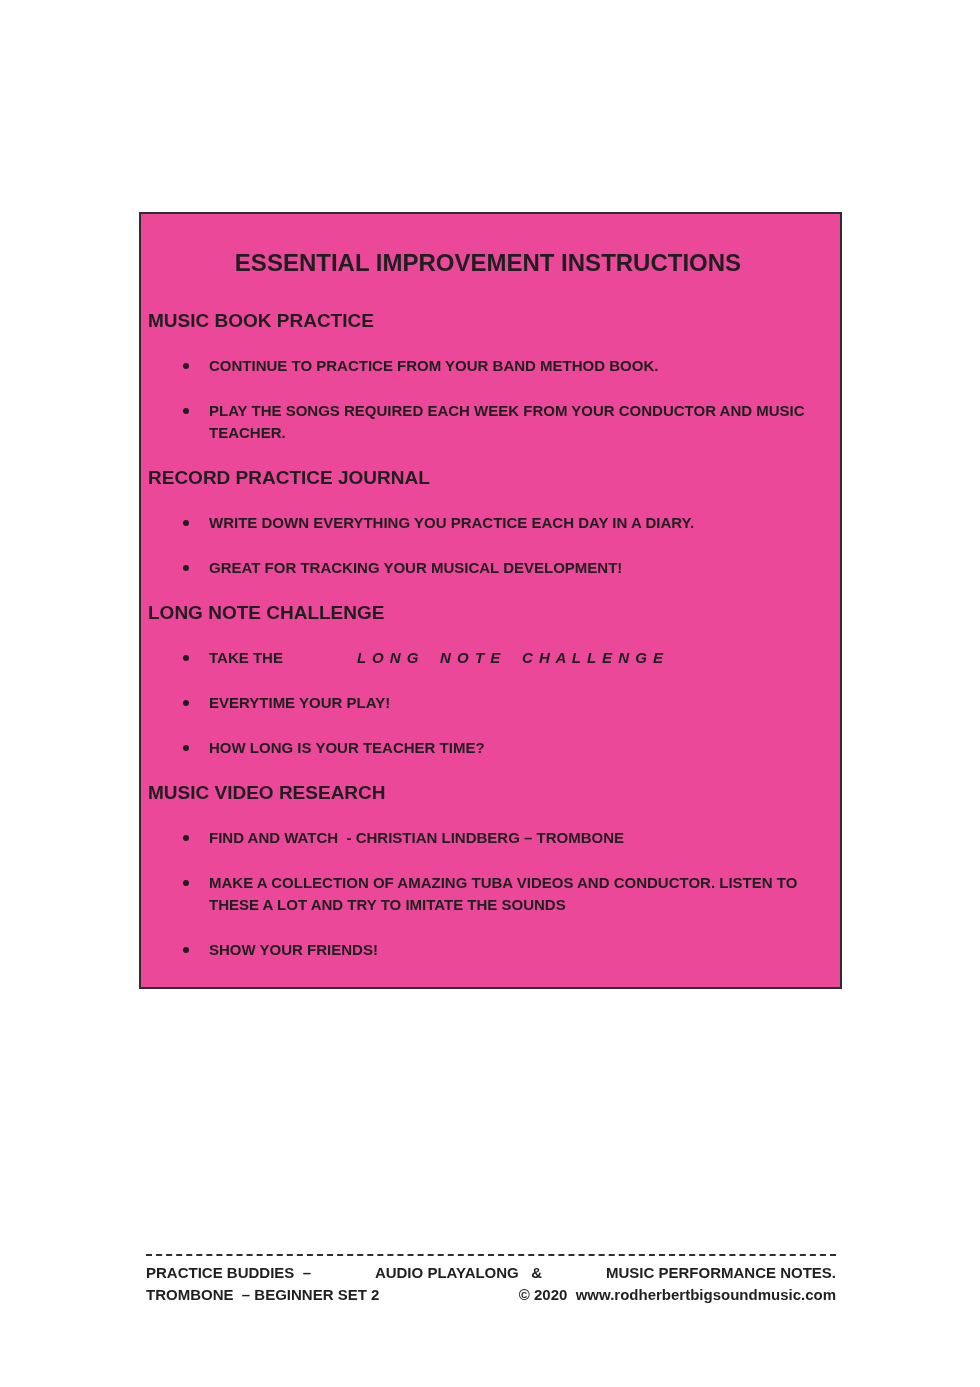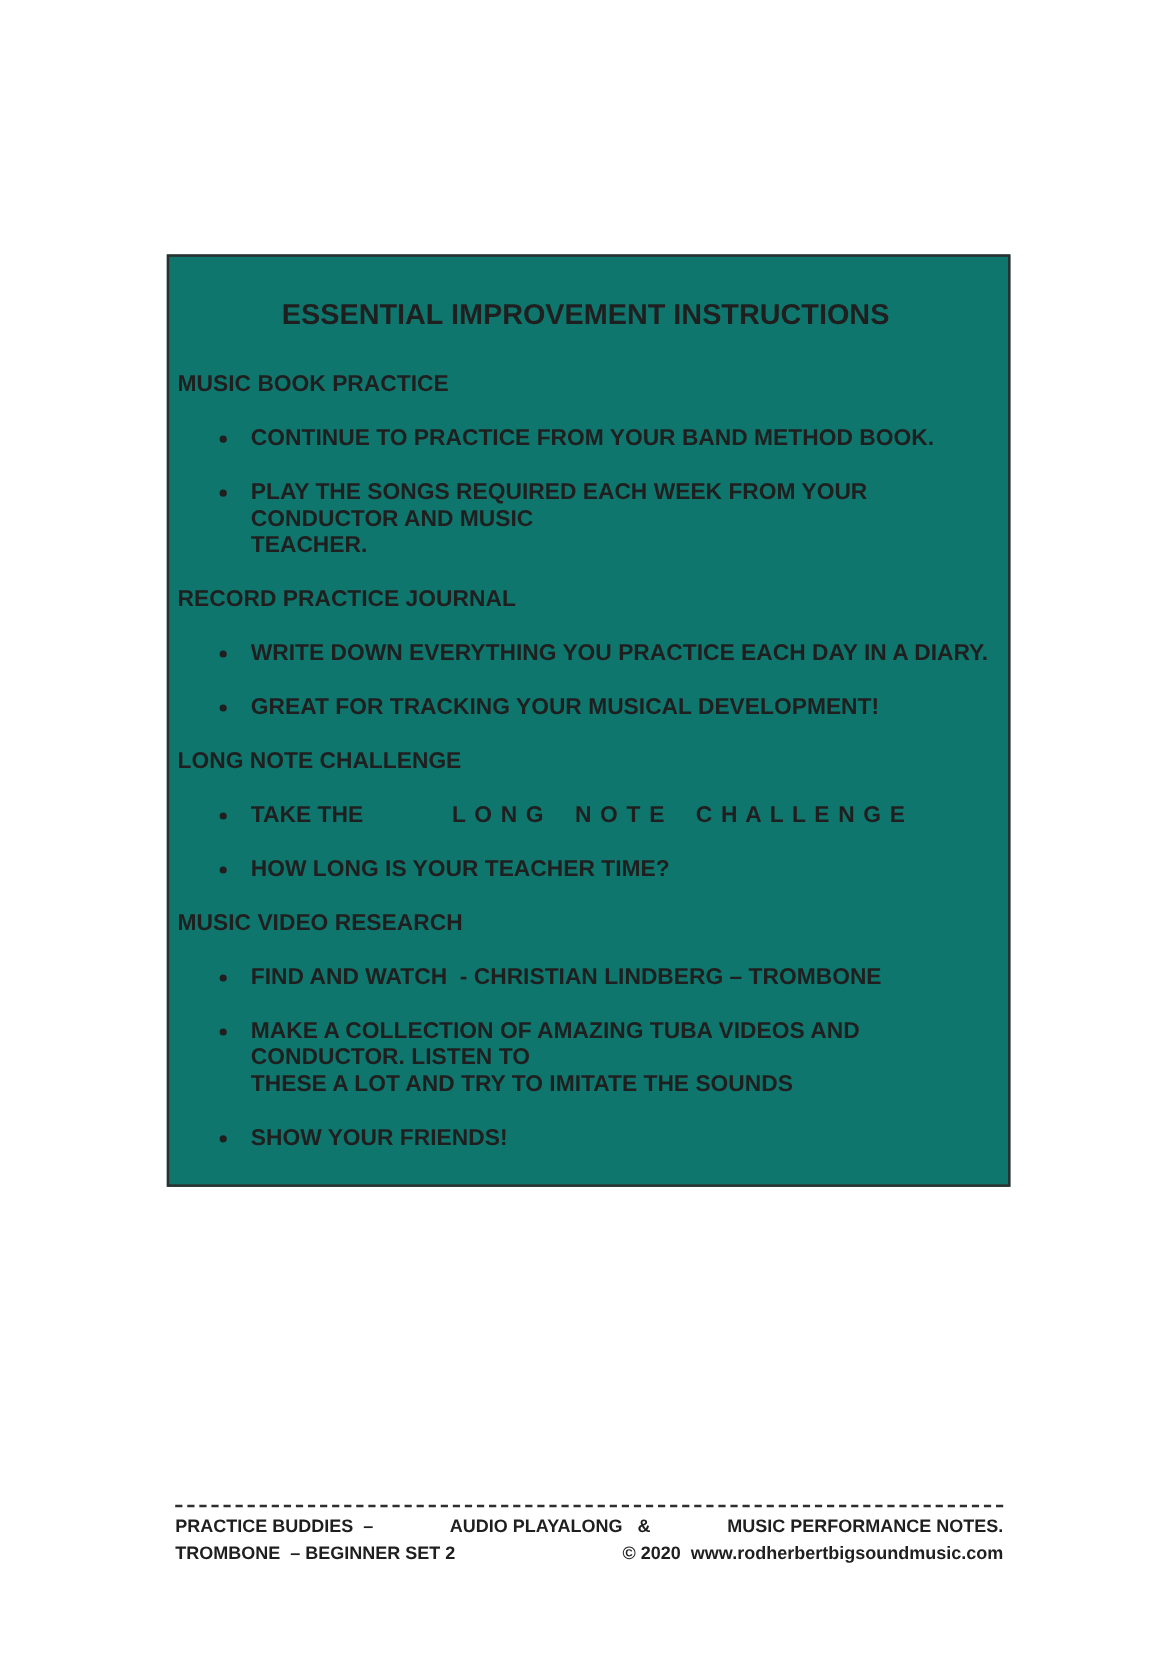--- a/index.html
+++ b/index.html
@@ -13,21 +13,21 @@
     color: #1f1f1f;
     overflow: hidden;
   }
   .box {
     position: absolute;
     left: 139px;
     top: 212px;
     width: 703px;
     height: 777px;
     border: 2px solid #2e2e2e;
-    background: #0f766e;
+    background: #ec4899;
     padding: 0 12px 0 7px;
   }
   .doc-title {
     margin-top: 32px;
     margin-bottom: 30px;
     text-align: center;
     font-size: 24px;
     line-height: 34px;
     letter-spacing: 0px;
     white-space: pre-wrap;
@@ -39,38 +39,39 @@
     white-space: pre-wrap;
   }
   ul.bullets {
     list-style: none;
   }
   ul.bullets li {
     display: flex;
     align-items: flex-start;
     margin-left: 35px;
     margin-bottom: 23px;
-    font-size: 19px;
+    font-size: 15px;
     line-height: 22px;
   }
   .dot {
     flex: none;
     width: 6px;
     height: 6px;
     border-radius: 50%;
     background: #1f1f1f;
     margin: 8px 20px 0 0;
   }
   .btext {
     white-space: pre-wrap;
   }
   .spaced {
     margin-left: 74px;
     letter-spacing: 1px;
     white-space: pre-wrap;
+    font-style: italic;
   }
   .footer {
     position: absolute;
     left: 146px;
     top: 1254px;
     width: 690px;
     font-size: 15px;
   }
   .footer-rule {
     border-top: 2px dashed #2e2e2e;
@@ -123,20 +124,24 @@
   <div class="section">
     <div class="heading">LONG NOTE CHALLENGE</div>
     <ul class="bullets">
       <li>
         <span class="dot"></span>
         <span class="btext">TAKE THE</span>
         <span class="spaced">L O N G    N O T E    C H A L L E N G E</span>
       </li>
       <li>
         <span class="dot"></span>
+        <span class="btext">EVERYTIME YOUR PLAY!</span>
+      </li>
+      <li>
+        <span class="dot"></span>
         <span class="btext">HOW LONG IS YOUR TEACHER TIME?</span>
       </li>
     </ul>
   </div>
 
   <div class="section">
     <div class="heading">MUSIC VIDEO RESEARCH</div>
     <ul class="bullets">
       <li>
         <span class="dot"></span>

